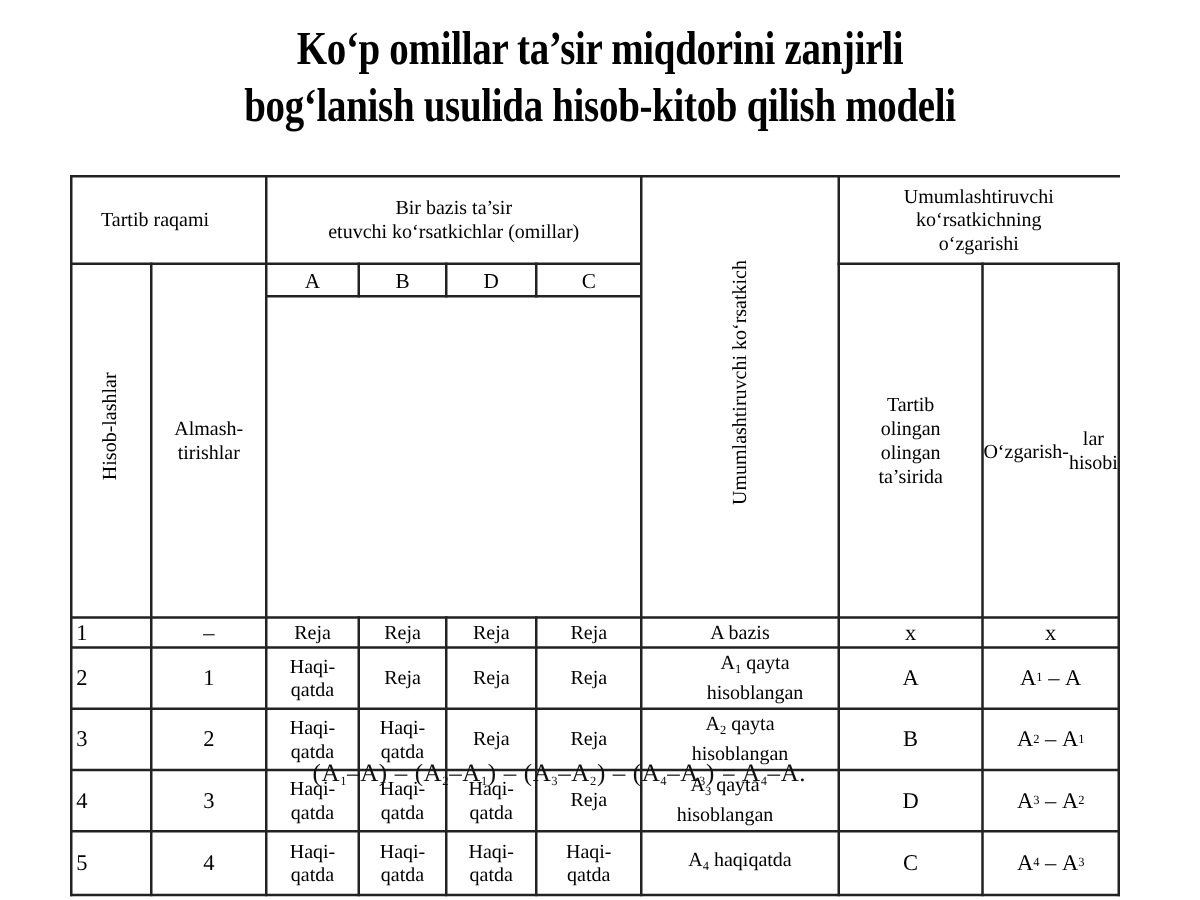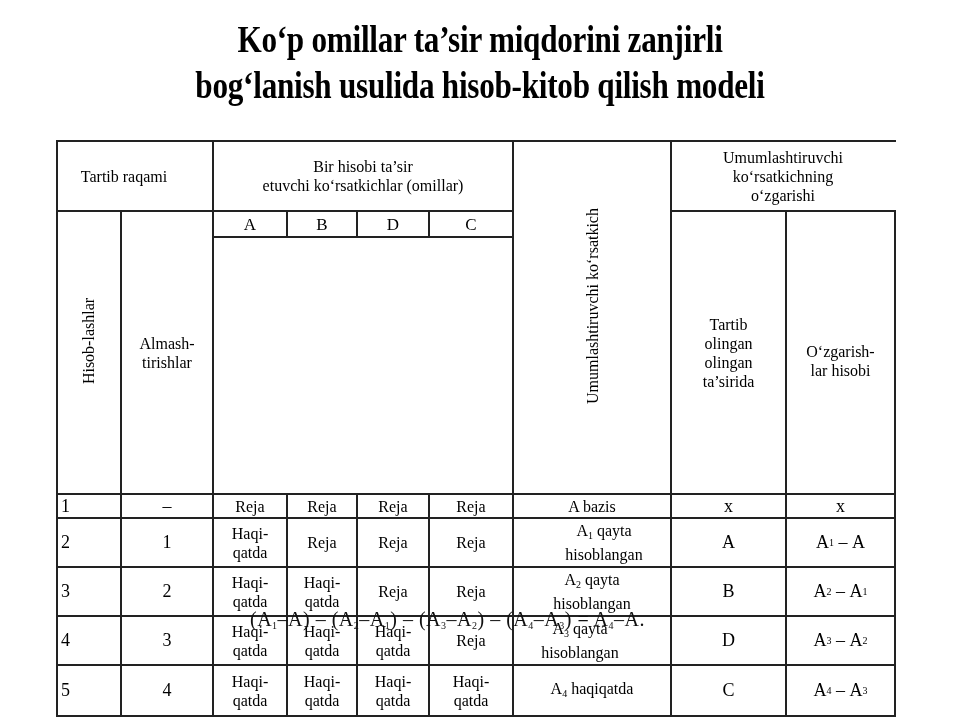--- a/index.html
+++ b/index.html
@@ -66,21 +66,21 @@
   <div class="line v" style="left:428px;top:493px;height:224px;"></div>
   <div class="line v" style="left:512px;top:140px;height:577px;"></div>
   <div class="line v" style="left:670px;top:140px;height:577px;"></div>
   <div class="line v" style="left:785px;top:210px;height:507px;"></div>
   <div class="line v" style="left:894px;top:210px;height:507px;"></div>
 
   <div class="cell" style="left:58px;top:142px;width:132px;height:68px;">
     <span>Tartib raqami</span>
   </div>
   <div class="cell" style="left:214px;top:142px;width:298px;height:68px;flex-direction:column;">
-    <span>Bir hisobi ta’sir</span>
+    <span>Bir bazis ta’sir</span>
     <span>etuvchi ko‘rsatkichlar (omillar)</span>
   </div>
   <div class="cell" style="left:672px;top:142px;width:222px;height:68px;flex-direction:column;">
     <span>Umumlashtiruvchi</span>
     <span>ko‘rsatkichning</span>
     <span>o‘zgarishi</span>
   </div>
 
   <div style="position:absolute;left:514px;top:142px;width:156px;height:351px;">
     <span class="rot" style="left:-46px;top:155px;width:250px;text-align:center;">Umumlashtiruvchi ko‘rsatkich</span>
@@ -105,21 +105,21 @@
   <div class="cell" style="left:430px;top:212px;width:82px;height:24px;font-size:17px;">
       <span>C</span>
     </div>
 
   <div class="cell" style="left:672px;top:212px;width:113px;height:281px;flex-direction:column;">
     <span>Tartib</span>
     <span>olingan</span>
     <span>olingan</span>
     <span>ta’sirida</span>
   </div>
-  <div class="cell" style="left:787px;top:212px;width:107px;height:298px;flex-direction:column;">
+  <div class="cell" style="left:787px;top:212px;width:107px;height:298px;flex-direction:row;">
     <span>O‘zgarish-</span>
     <span>lar hisobi</span>
   </div>
 
   <div id="rows">
       <div class="cell left" style="left: 58px; top: 495px; width: 62px; height: 22px;">
         <span>1</span>
       </div>
       <div class="cell num" style="left: 122px; top: 495px; width: 90px; height: 22px;">
         <span>–</span>

